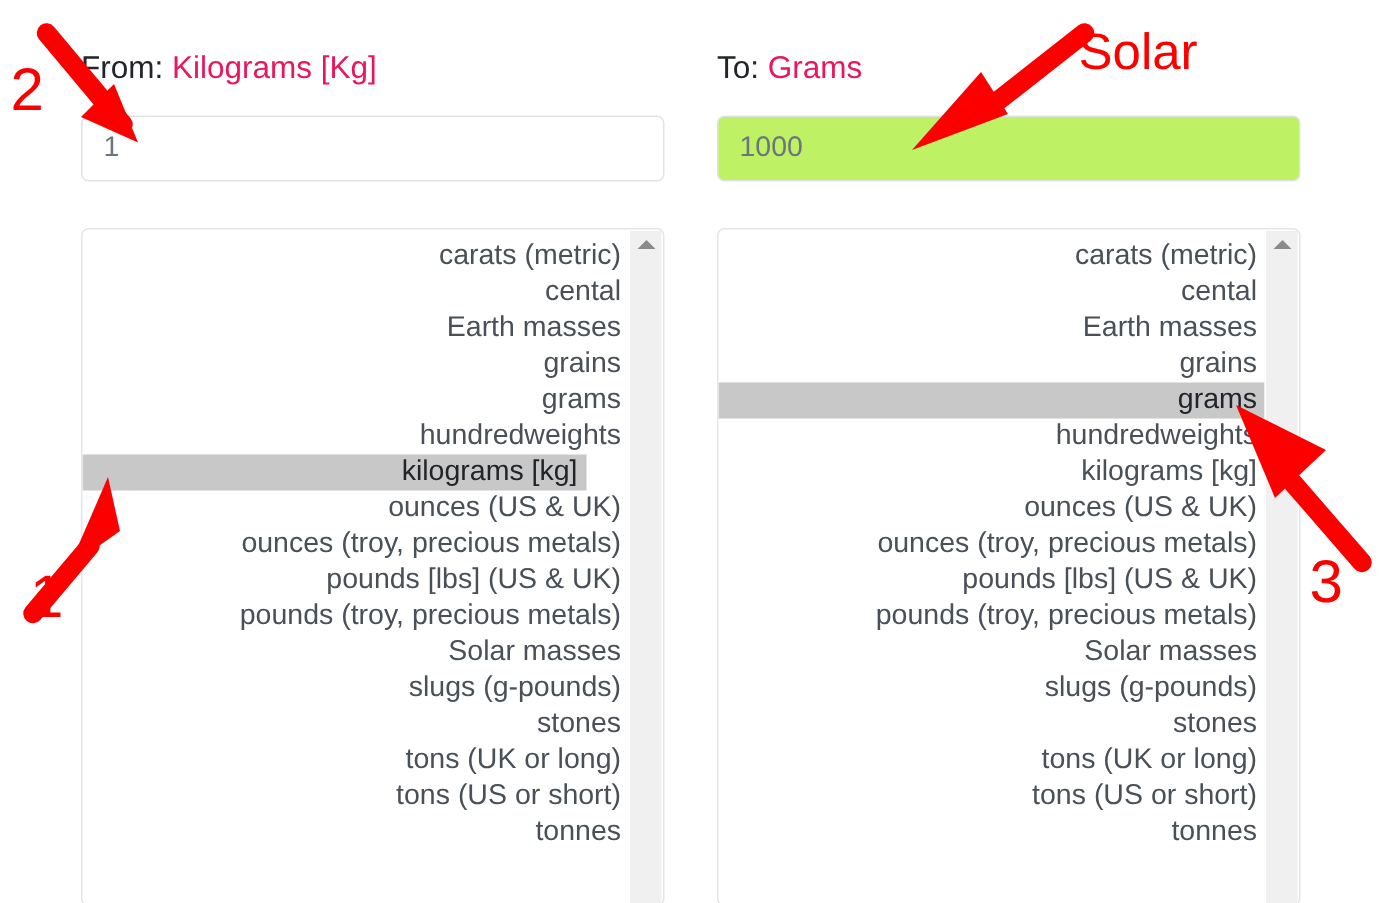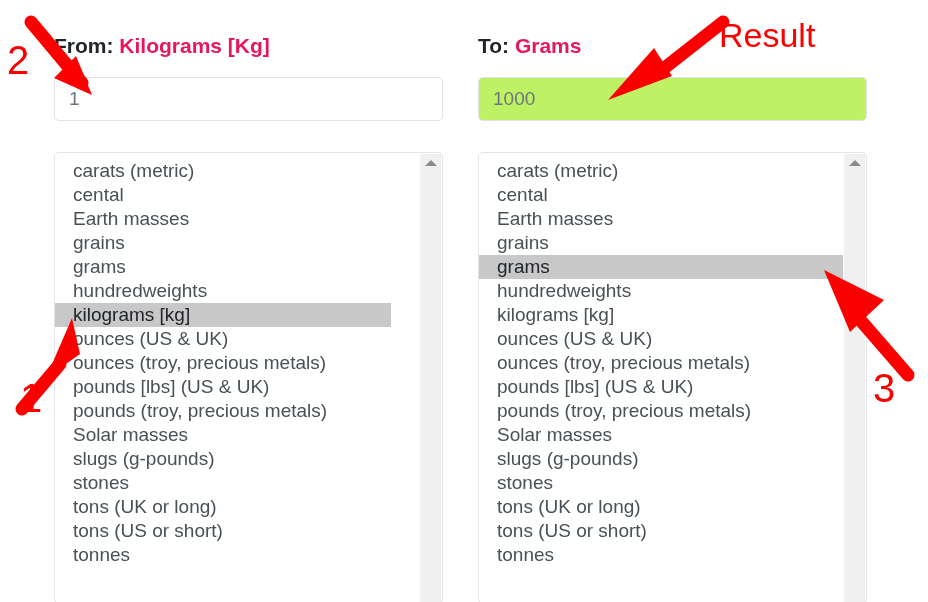--- a/index.html
+++ b/index.html
@@ -21,21 +21,21 @@
     width: 400px;
   }
   .panel-left  { left: 54px; }
   .panel-right { left: 478px; }
 
   
   .field-heading {
     position: absolute;
     top: 33px;
     font-size: 21px;
-    font-weight: bold;
+    font-weight: normal;
     line-height: 26px;
     white-space: nowrap;
     color: #212529;
   }
   .field-heading .unit-name {
     color: #e8175d;
   }
 
   
   .value-input {
@@ -70,20 +70,21 @@
     background: #ffffff;
     overflow: hidden;
   }
   .list-inner {
     position: absolute;
     left: 0;
     top: 0;
     right: 22px;
     bottom: 0;
     padding: 6px 0 0 0;
+    text-align: right;
   }
   .unit-option {
     font-size: 19px;
     line-height: 24px;
     color: #495057;
     padding: 0 6px 0 18px;
     white-space: nowrap;
   }
   .unit-option.selected {
     background: #c8c8c8;
@@ -240,14 +241,14 @@
 
     <g>
       <path d="M 723 22 L 658 73" stroke="#fc0000" stroke-width="13" stroke-linecap="round" fill="none"></path>
       <path d="M 608 100 L 672 76 L 654 48 Z" fill="#fc0000"></path>
     </g>
   </svg>
 
   <div class="anno-label num-2">2</div>
   <div class="anno-label num-1">1</div>
   <div class="anno-label num-3">3</div>
-  <div class="anno-label result-word">Result</div>
+  <div class="anno-label result-word">Solar</div>
 </div>
 
 </body></html>

